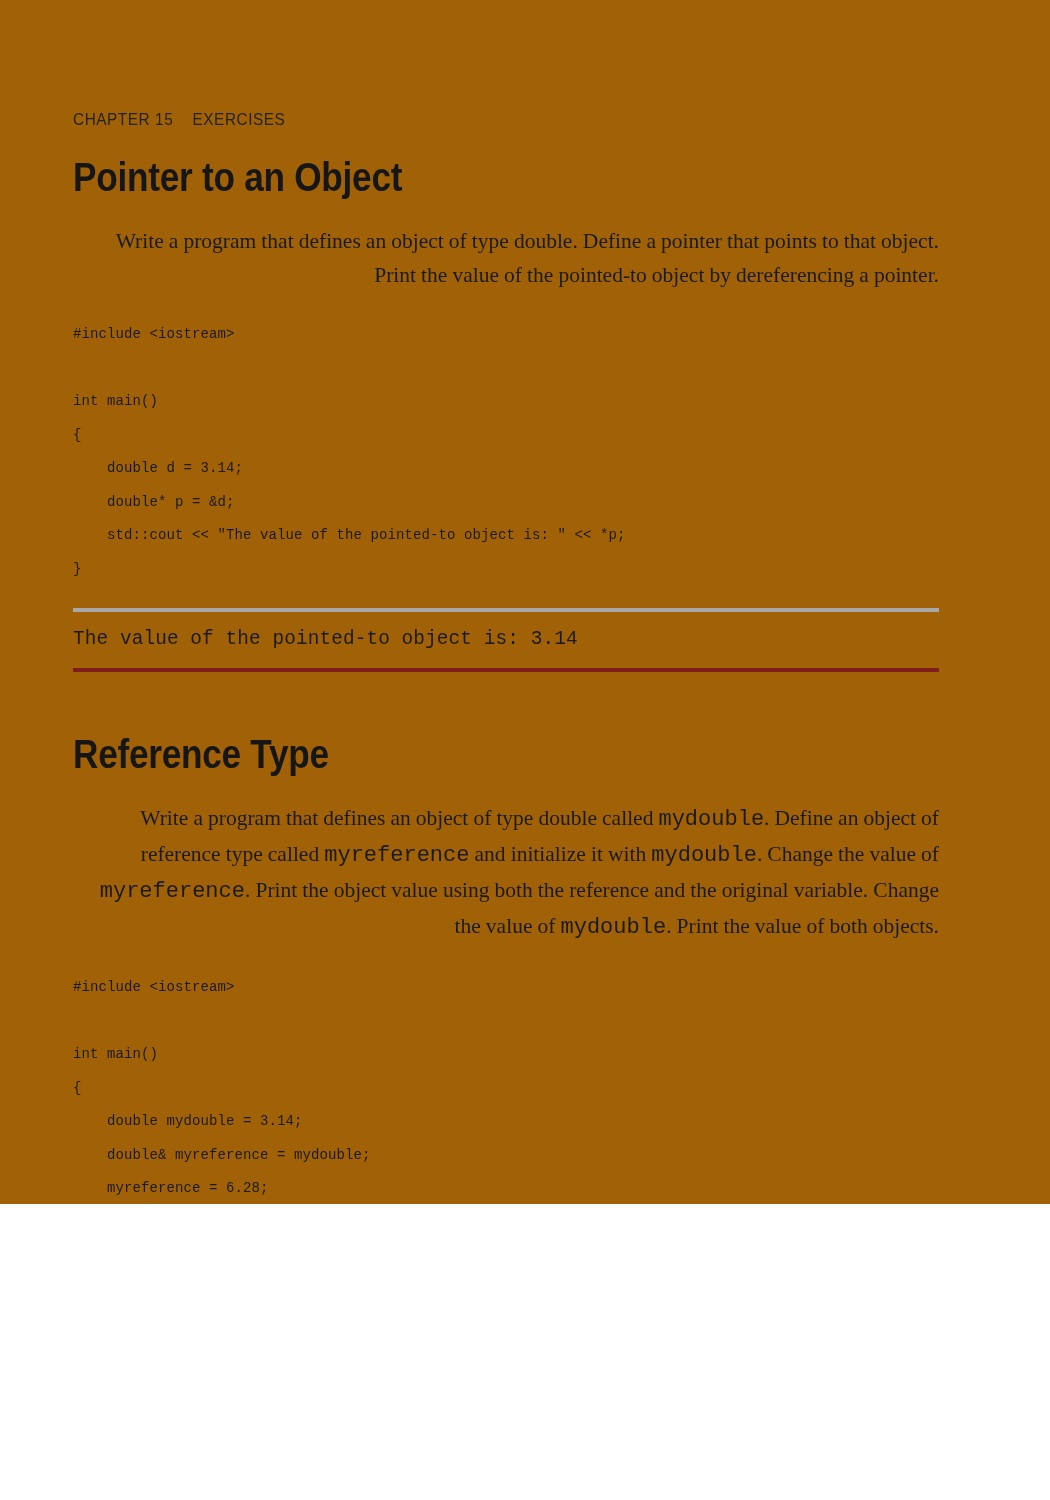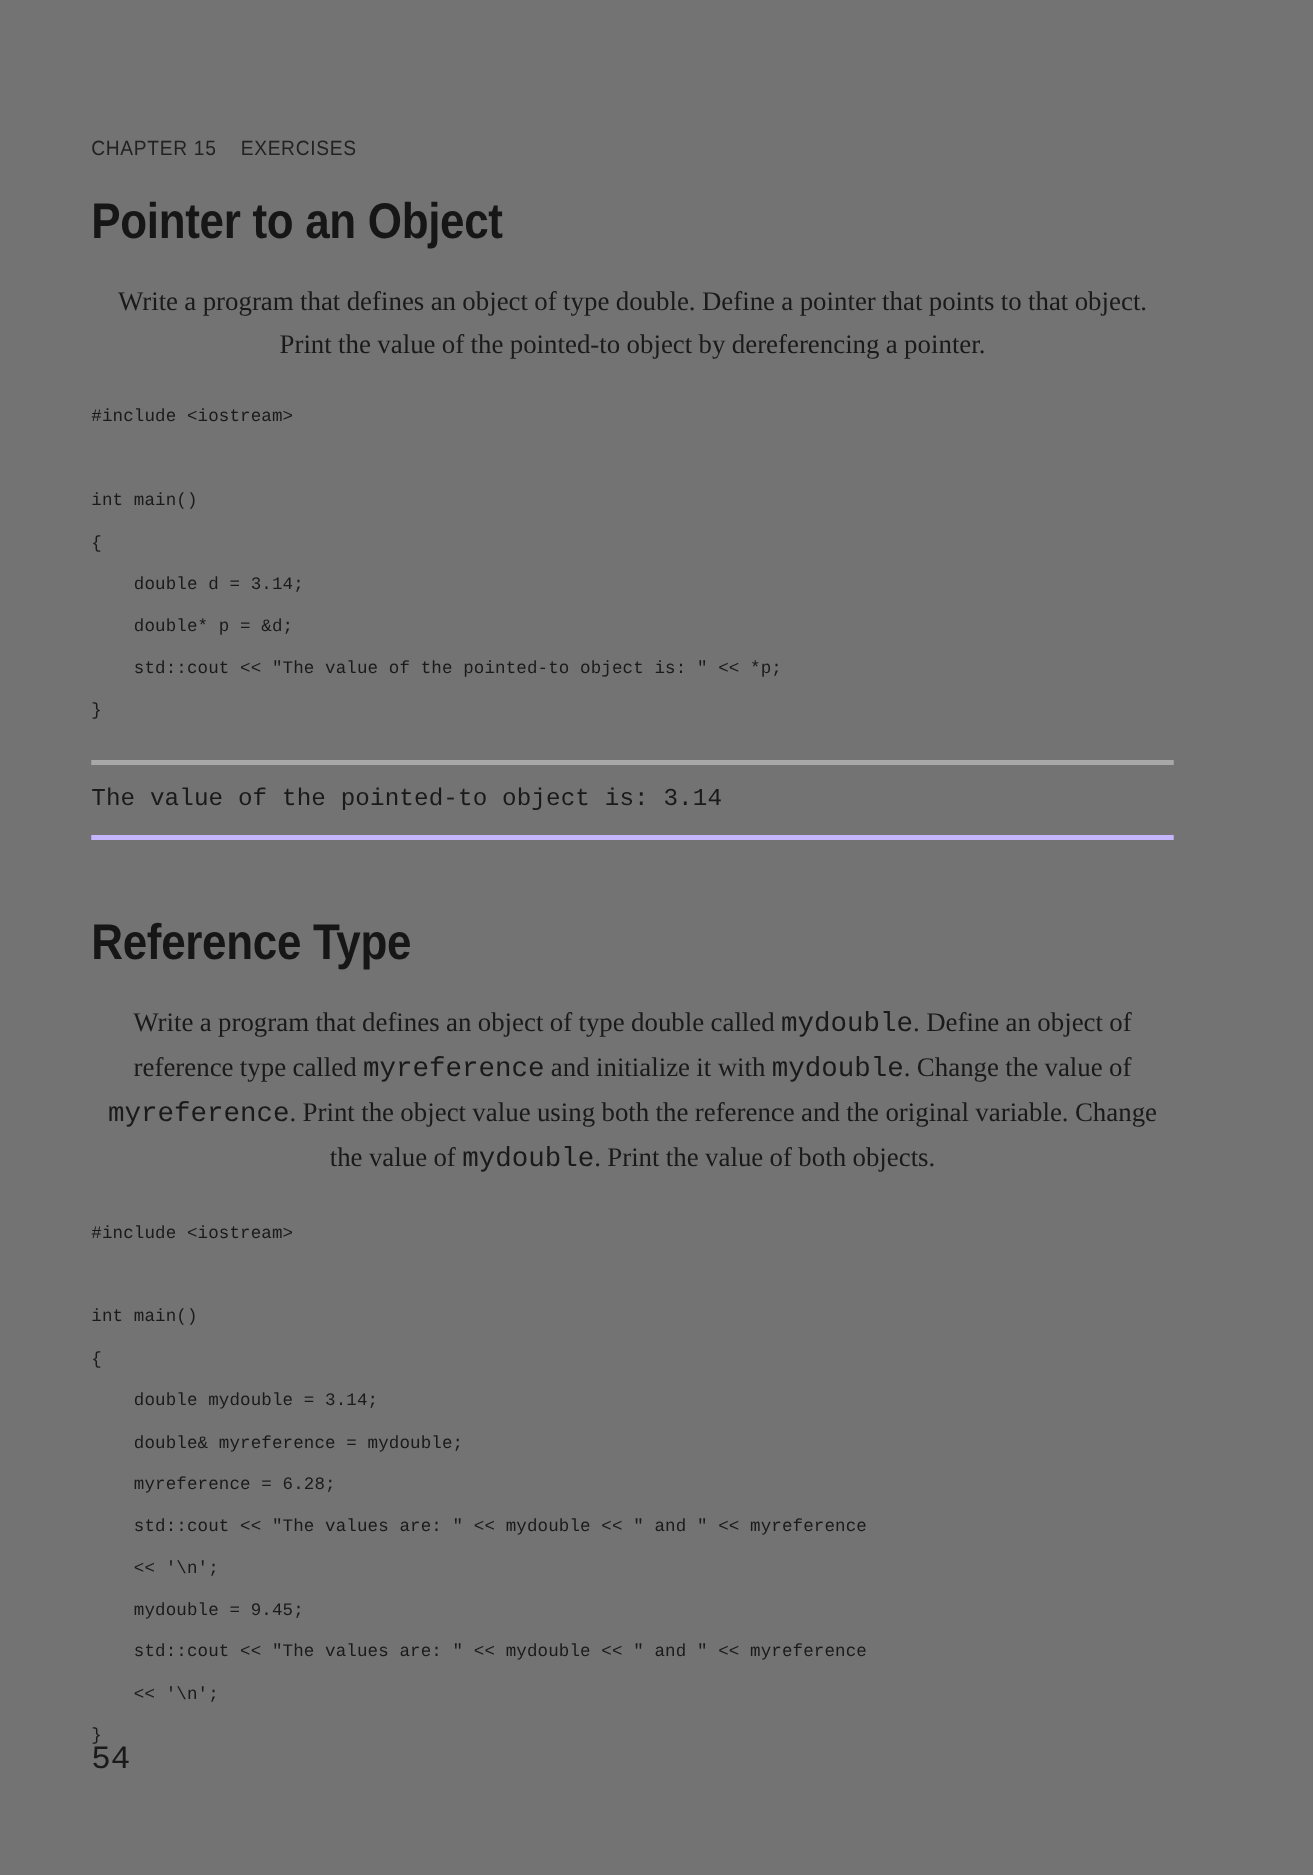--- a/index.html
+++ b/index.html
@@ -3,22 +3,22 @@
 <meta charset="utf-8">
 <style>
   html, body {
     margin: 0;
     padding: 0;
     background: #ffffff;
   }
   .page {
     position: relative;
     width: 1050px;
-    height: 1500px;
-    background: #737373;
+    height: 1204px;
+    background: #a16207;
     overflow: hidden;
     font-family: "Liberation Serif", serif;
     color: #1a1a1a;
   }
   .content {
     position: absolute;
     left: 73px;
     top: 0;
     width: 866px;
   }
@@ -48,21 +48,21 @@
     transform-origin: left center;
   }
 
   
   p.body-text {
     font-family: "Liberation Serif", serif;
     font-size: 21.5px;
     line-height: 34px;
     margin: 26px 0 0 0;
     color: #1a1a1a;
-    text-align: center;
+    text-align: right;
     word-spacing: -0.3px;
   }
   p.body-text code {
     font-family: "Liberation Mono", monospace;
     font-size: 22px;
   }
 
   
   pre.code-block {
     font-family: "Liberation Mono", monospace;
@@ -80,21 +80,21 @@
     font-style: italic;
     font-size: 21px;
     margin: 24px 0 0 40px;
     color: #1a1a1a;
   }
 
   
   .output-box {
     margin-top: 22px;
     border-top: 4px solid #a8a8a8;
-    border-bottom: 4px solid #c4b5fd;
+    border-bottom: 4px solid #7f1d1d;
     padding: 14px 0 16px 0;
   }
   .output-box pre {
     font-family: "Liberation Mono", monospace;
     font-size: 19.4px;
     line-height: 26px;
     margin: 0;
     white-space: pre;
     color: #1a1a1a;
     letter-spacing: 0.1px;

